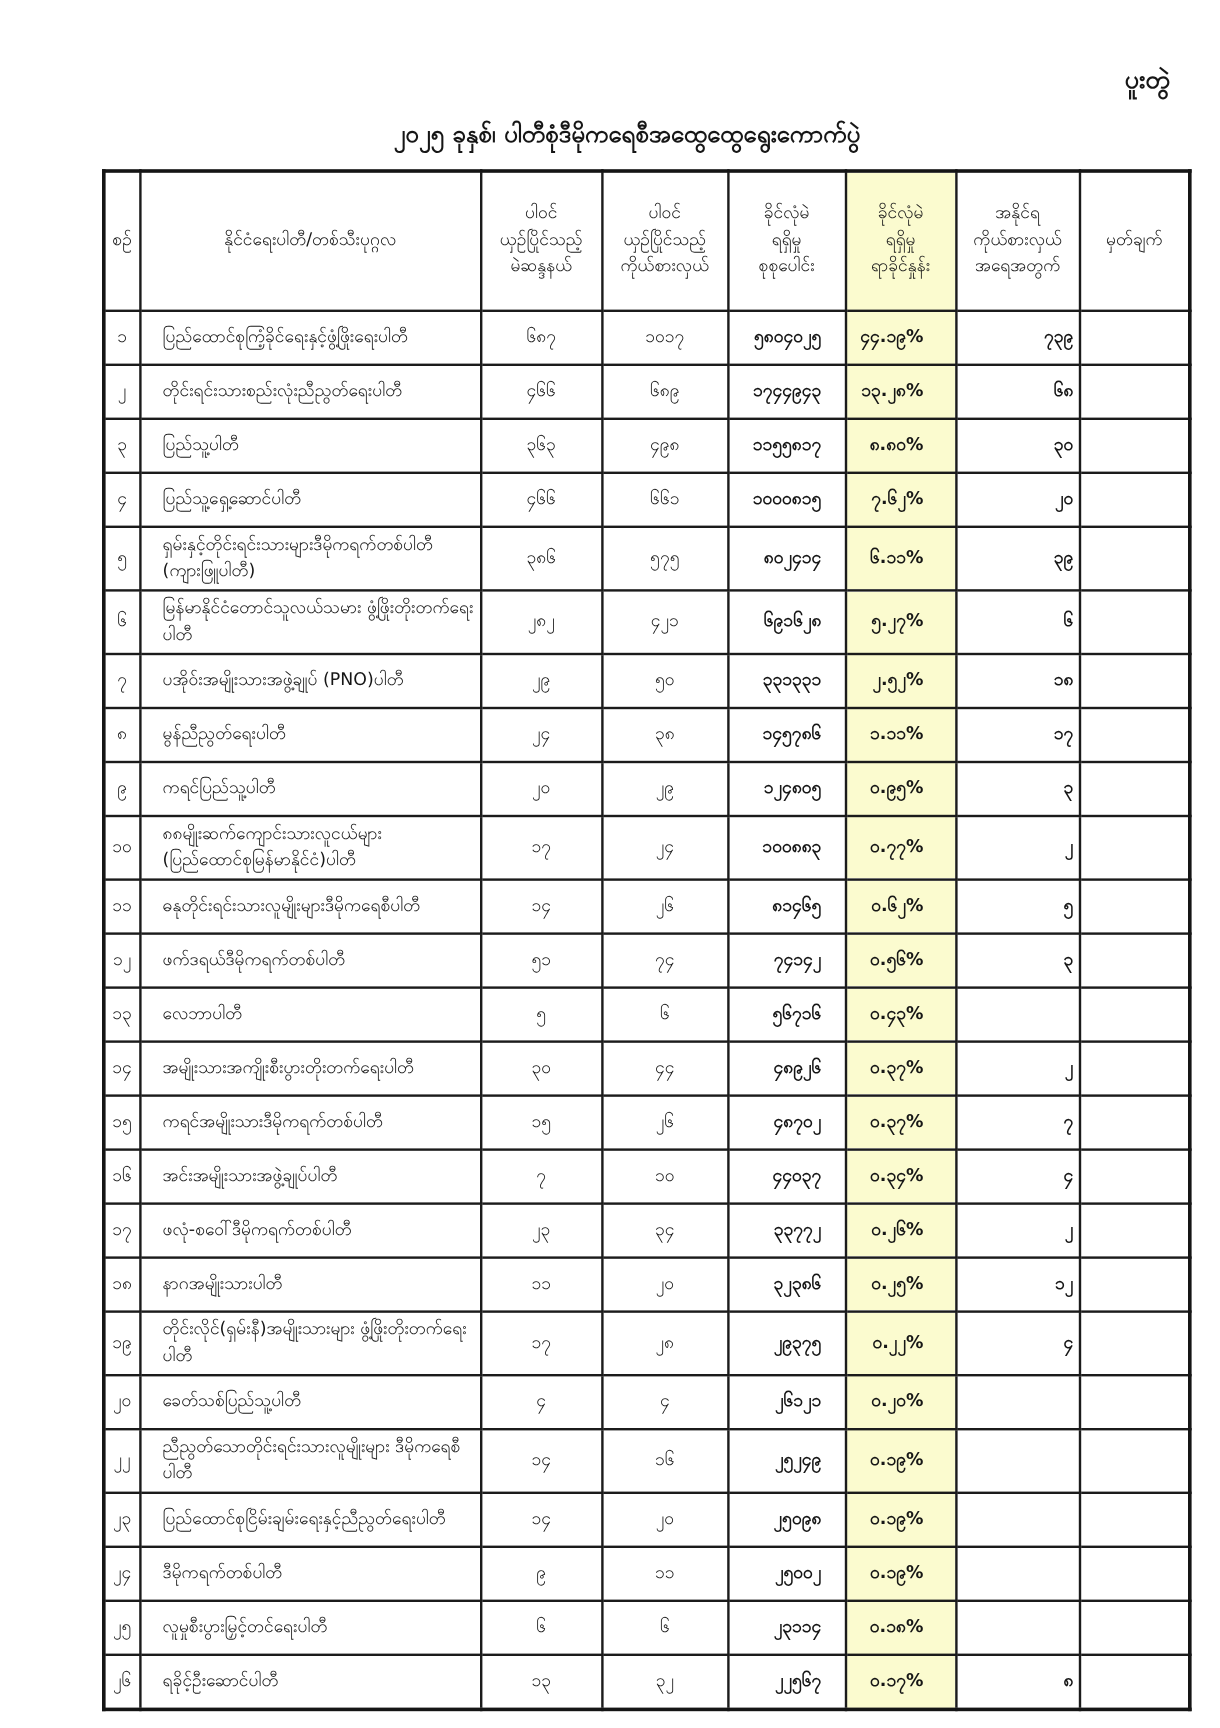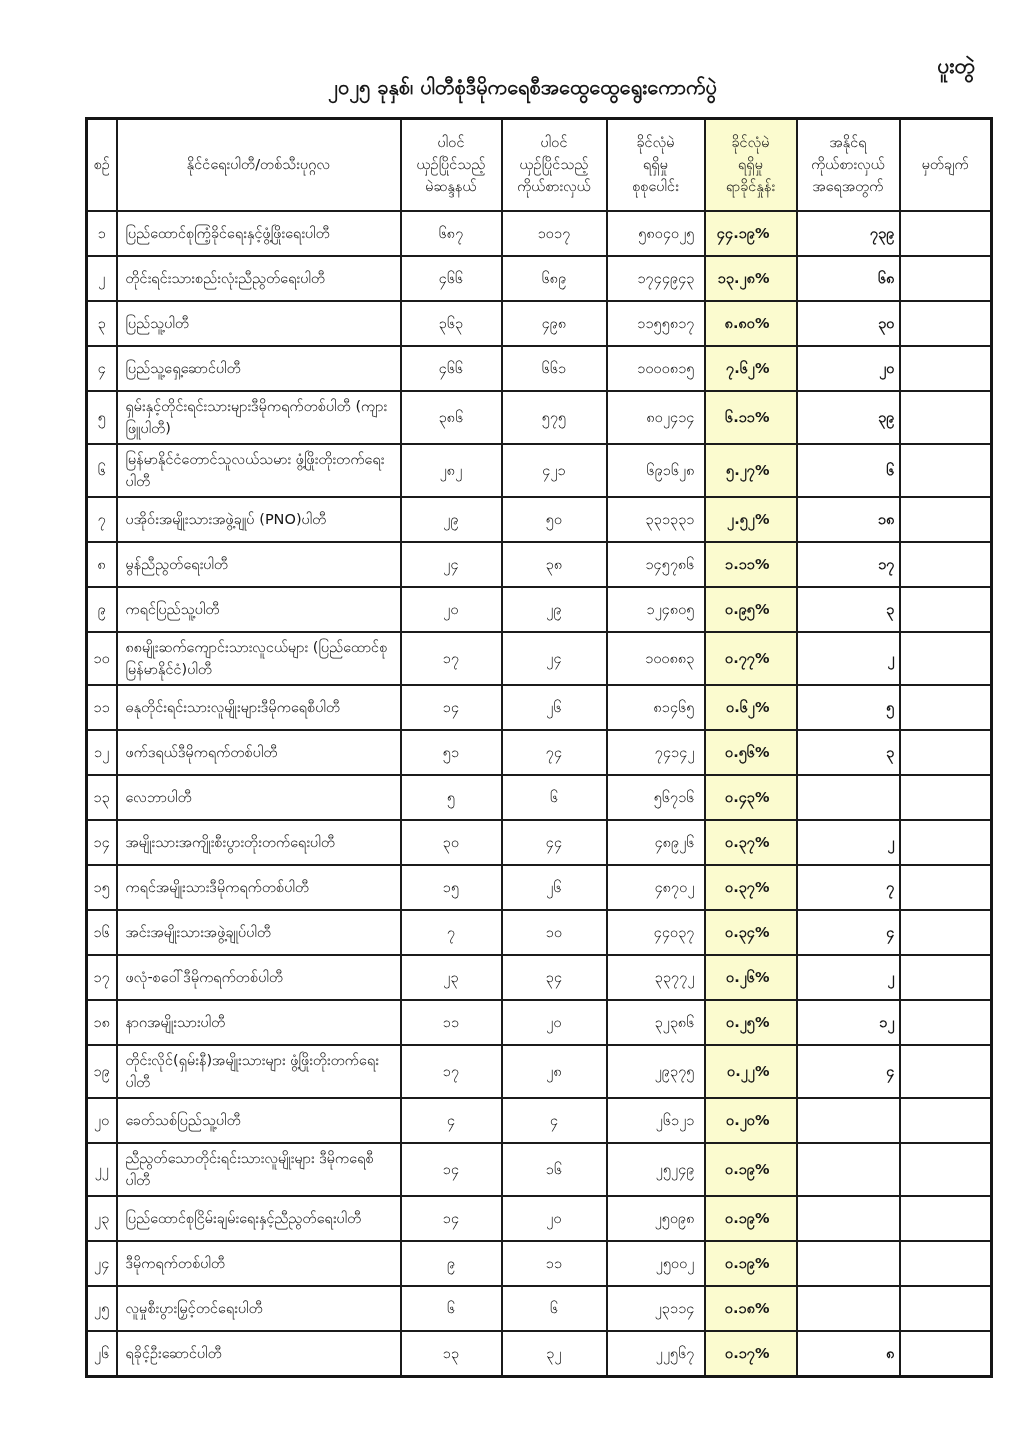--- a/index.html
+++ b/index.html
@@ -8,48 +8,48 @@
     background:#ffffff;
     font-family:"DejaVu Sans",sans-serif;
     color:#161616;
     position:relative;
     overflow:hidden;
   }
   .corner{
     position:absolute;top:52px;right:42px;
     font-size:21px;font-weight:bold;margin-left:16px;
   }
-  .titles{margin-top:72px;text-align:center;width:905px;margin-left:70px;}
+  .titles{margin-top:96px;text-align:center;width:905px;margin-left:70px;}
   .title{font-size:20px;font-weight:bold;line-height:1.55;}
   .subtitle{font-size:20px;font-weight:bold;line-height:1.5;}
   table.results{
     border-collapse:collapse;
     table-layout:fixed;
     width:905px;
     margin:14px 0 0 85px;
     border:3px solid #151515;
   }
   th,td{
     border:2px solid #1b1b1b;
     font-size:14.5px;
     vertical-align:middle;
     overflow:hidden;
   }
   th{
     height:86px;
     white-space:pre-line;
     line-height:1.5;
     font-weight:normal;
-    padding:2px 3px;
+    padding:14px 3px;
   }
   td{height:37px;padding:3px 4px;line-height:1.55;}
   .c-no{text-align:center;}
-  .c-party{text-align:left;padding-left:8px;}
+  .c-party{text-align:left;padding-left:18px;}
   .c-constituencies,.c-candidates{text-align:center;}
-  .c-valid_votes{text-align:right;font-weight:normal;padding-right:9px;}
+  .c-valid_votes{text-align:right;font-weight:bold;padding-right:19px;}
   .c-percent{text-align:right;font-weight:bold;padding-right:26px;}
   .c-winners{text-align:right;font-weight:bold;}
   .hl{background:#fbfbcf;}
 </style>
 </head>
 <body>
 
 <div class="page">
 
   <div class="corner">ပူးတွဲ</div>

